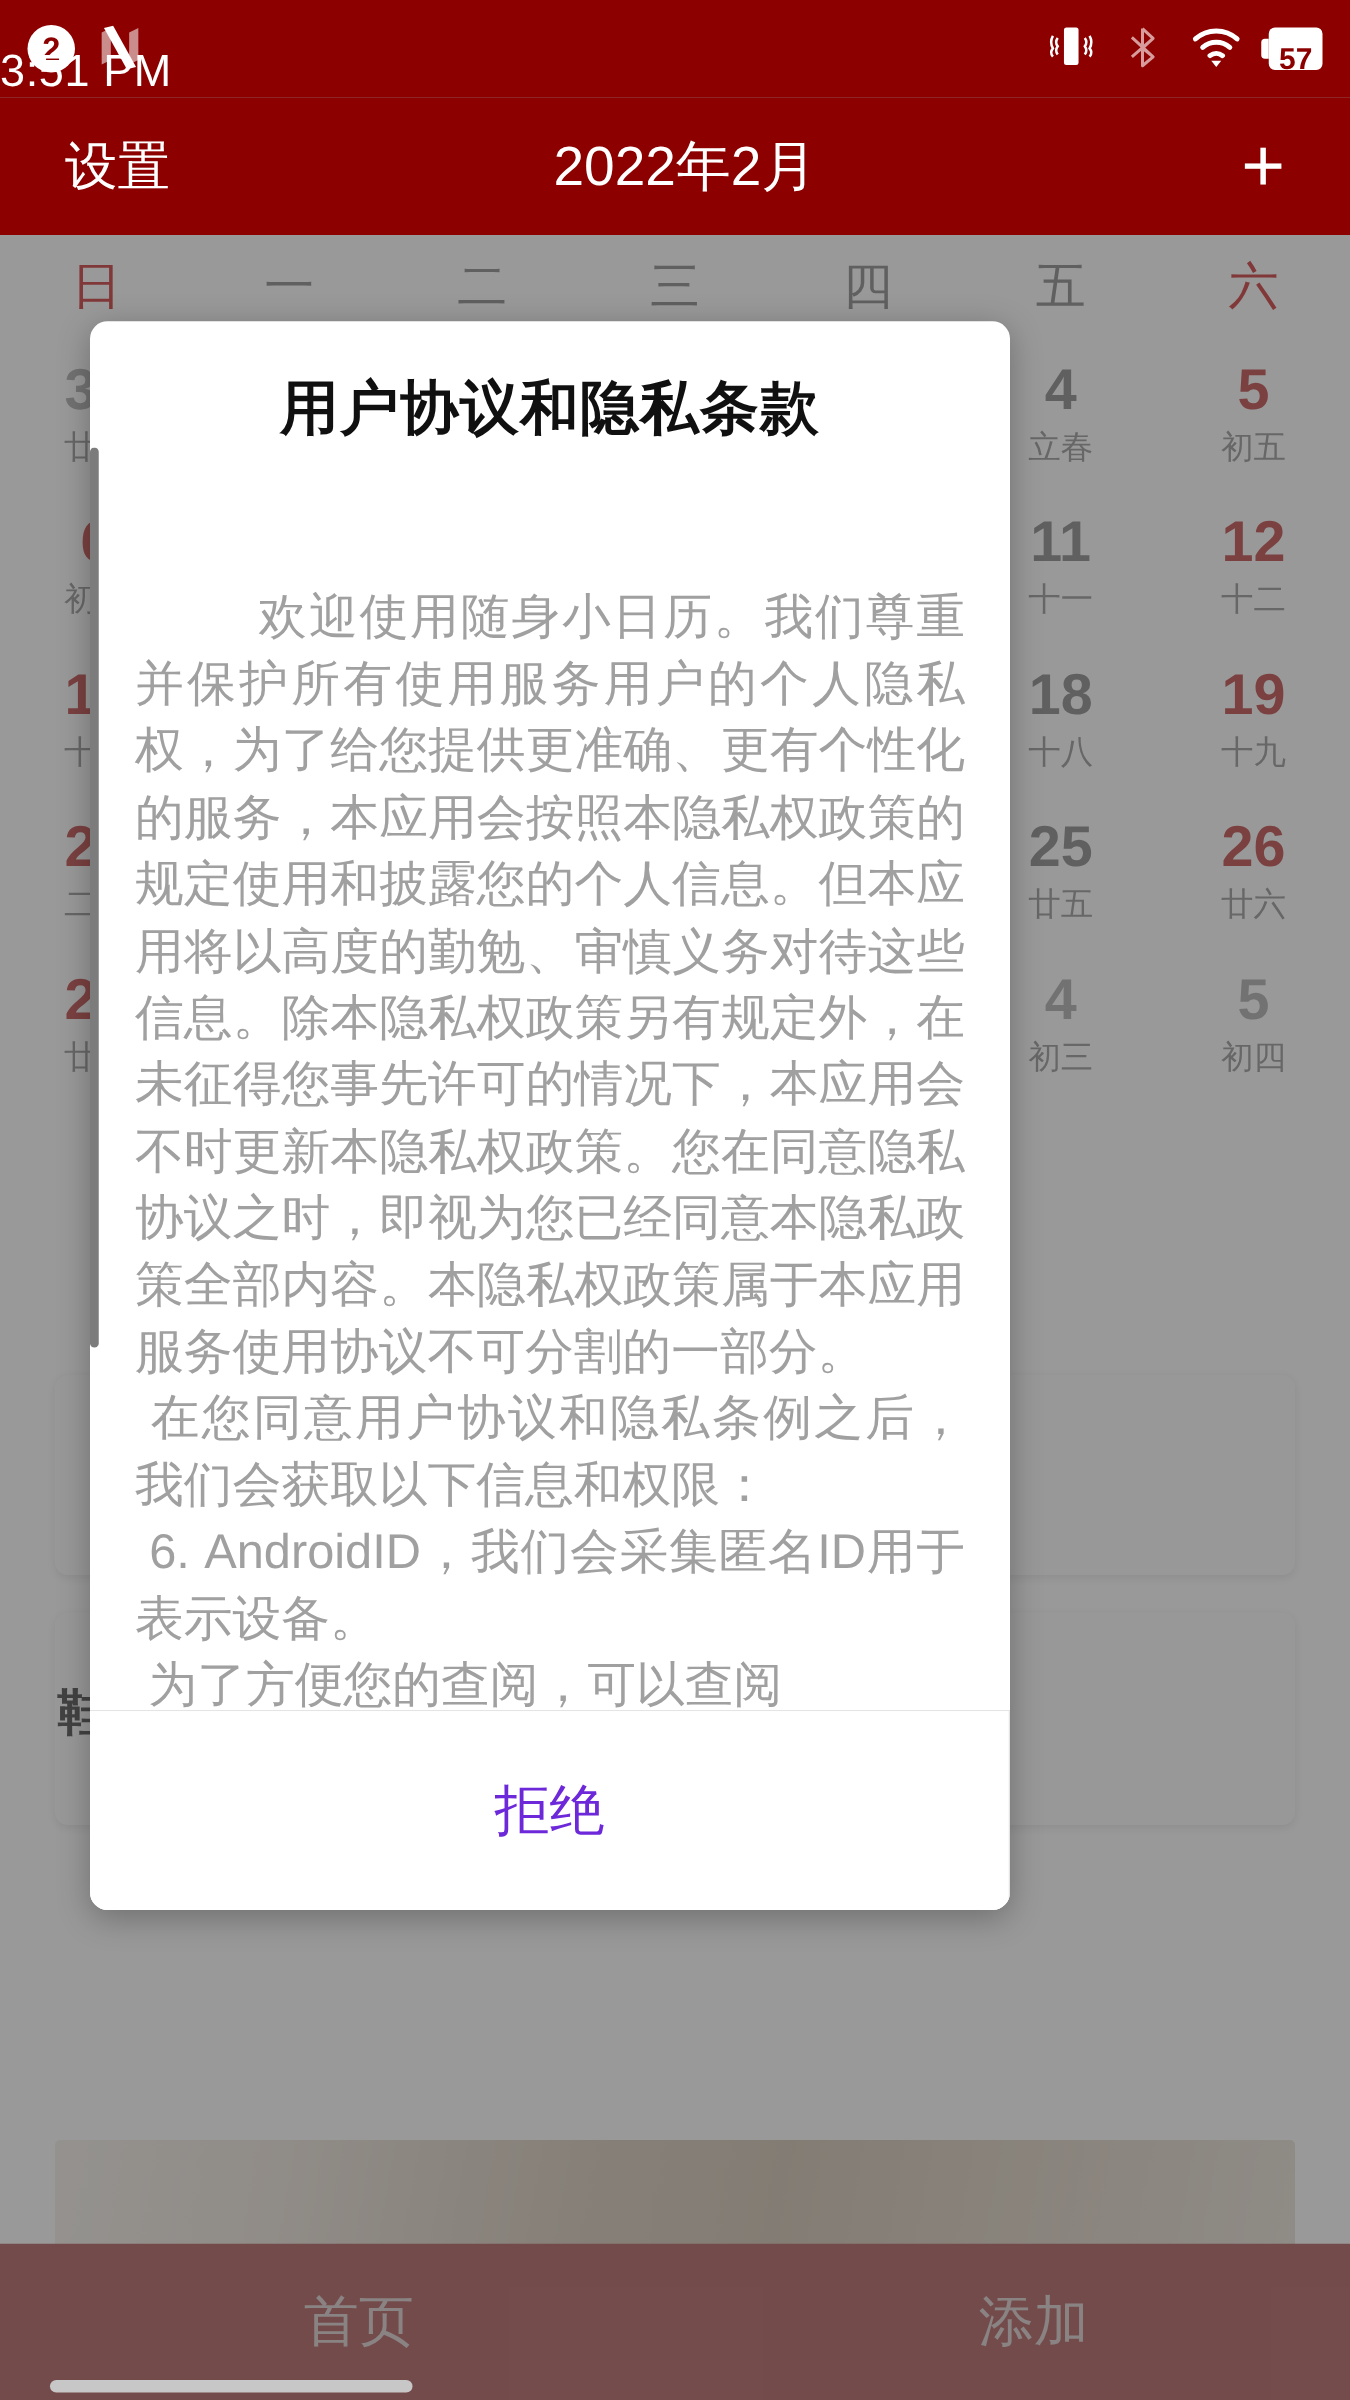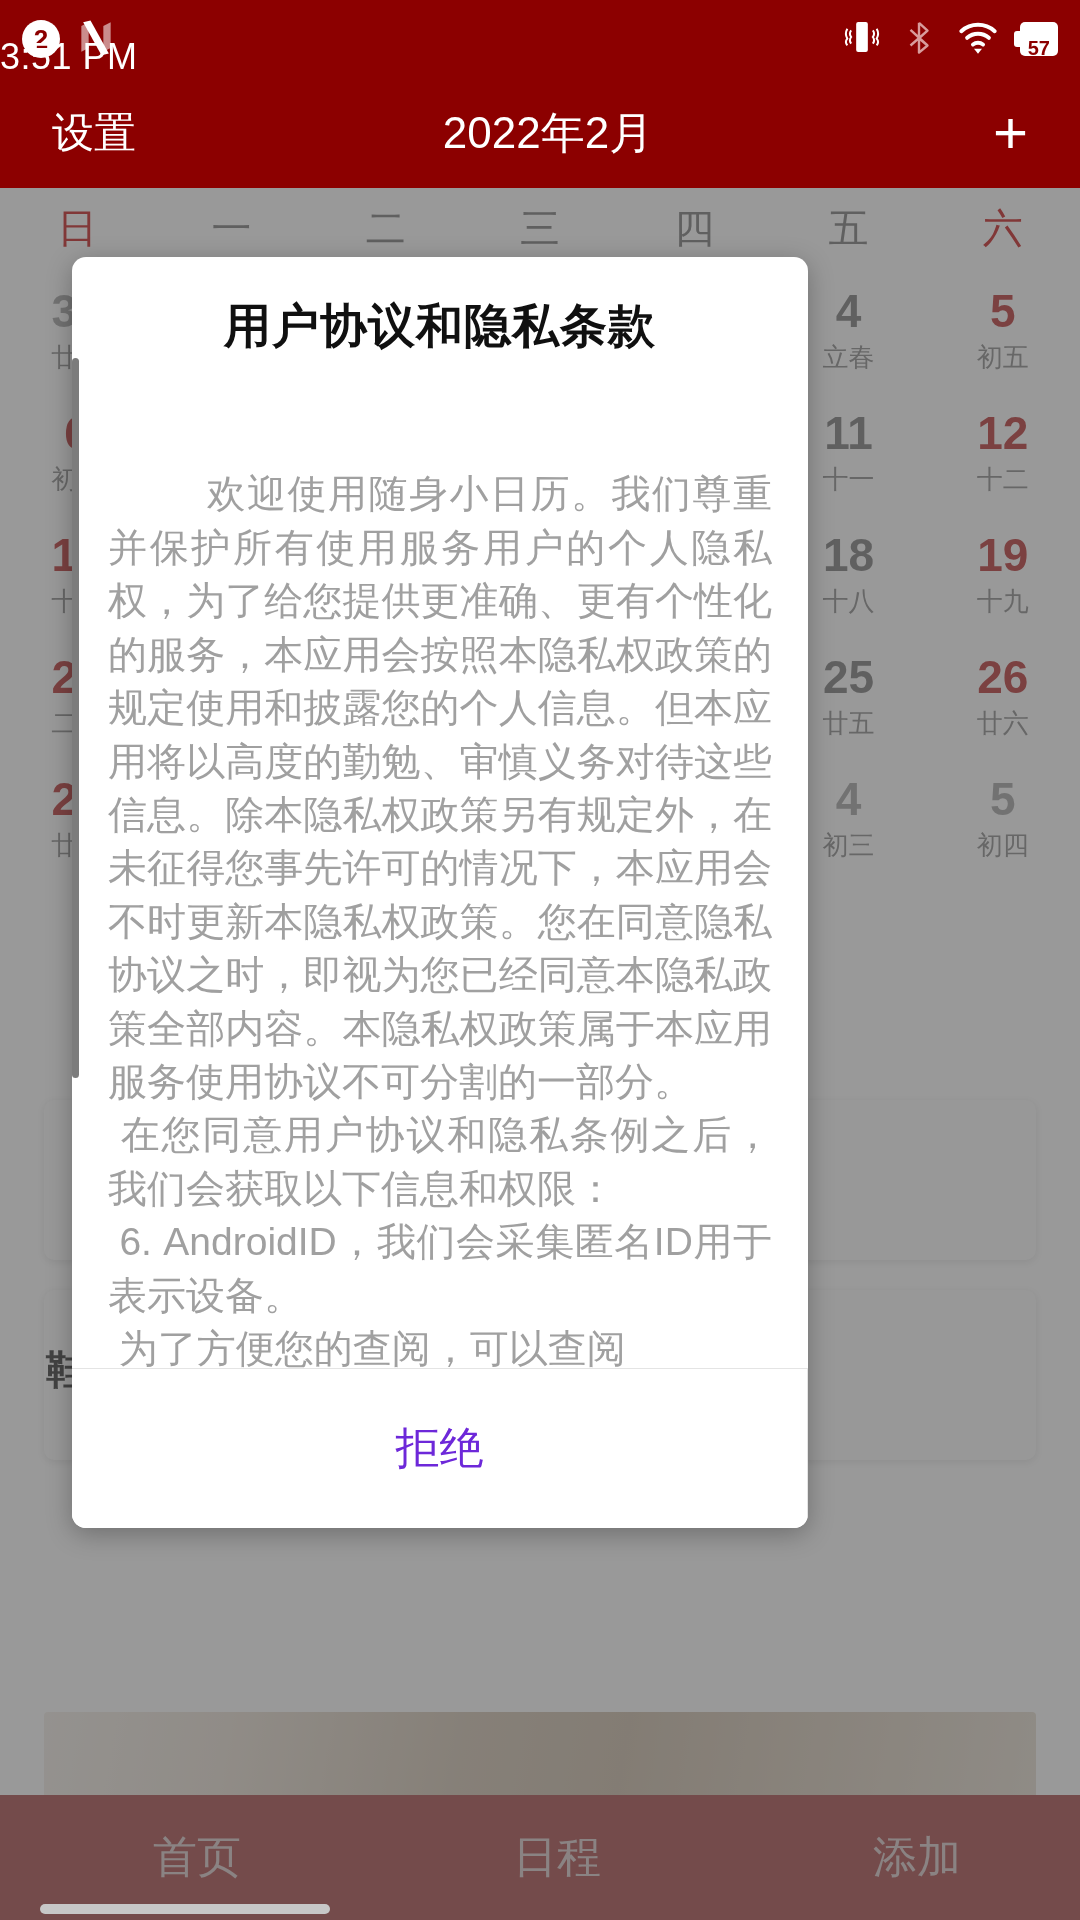--- a/index.html
+++ b/index.html
@@ -54,21 +54,21 @@
     background: #ffffff;
     color: #8c0000;
     font-size: 26px;
     font-weight: bold;
     display: flex; align-items: center; justify-content: center;
   }
   .icon-n { display: block; }
   .battery-box {
     background: #ffffff;
     color: #8c0000;
-    font-size: 20px;
+    font-size: 24px;
     font-weight: bold;
     border-radius: 5px;
     padding: 20px 8px 3px 8px;
     position: relative;
     line-height: 1;
     height: 34px;
     display: flex; align-items: center;
   }
   .battery-box::before {
     content: "";
@@ -449,21 +449,20 @@
         </div>
       </div>
 
     <div class="event-card" id="event-card-1"></div>
     <div class="event-card" id="event-card-2"></div>
     <div class="event-title">鞋</div>
     <div id="photo-strip"></div>
 
     <div id="bottom-nav">
         <div class="nav-item">首页</div>
-        <div class="nav-item">日程</div>
         <div class="nav-item">添加</div>
       </div>
   </div>
 
   <div id="scrim"></div>
 
   <div id="status-bar">
     <div class="sb-left">
       <div class="badge-2">2</div>
       <span class="icon-n">

